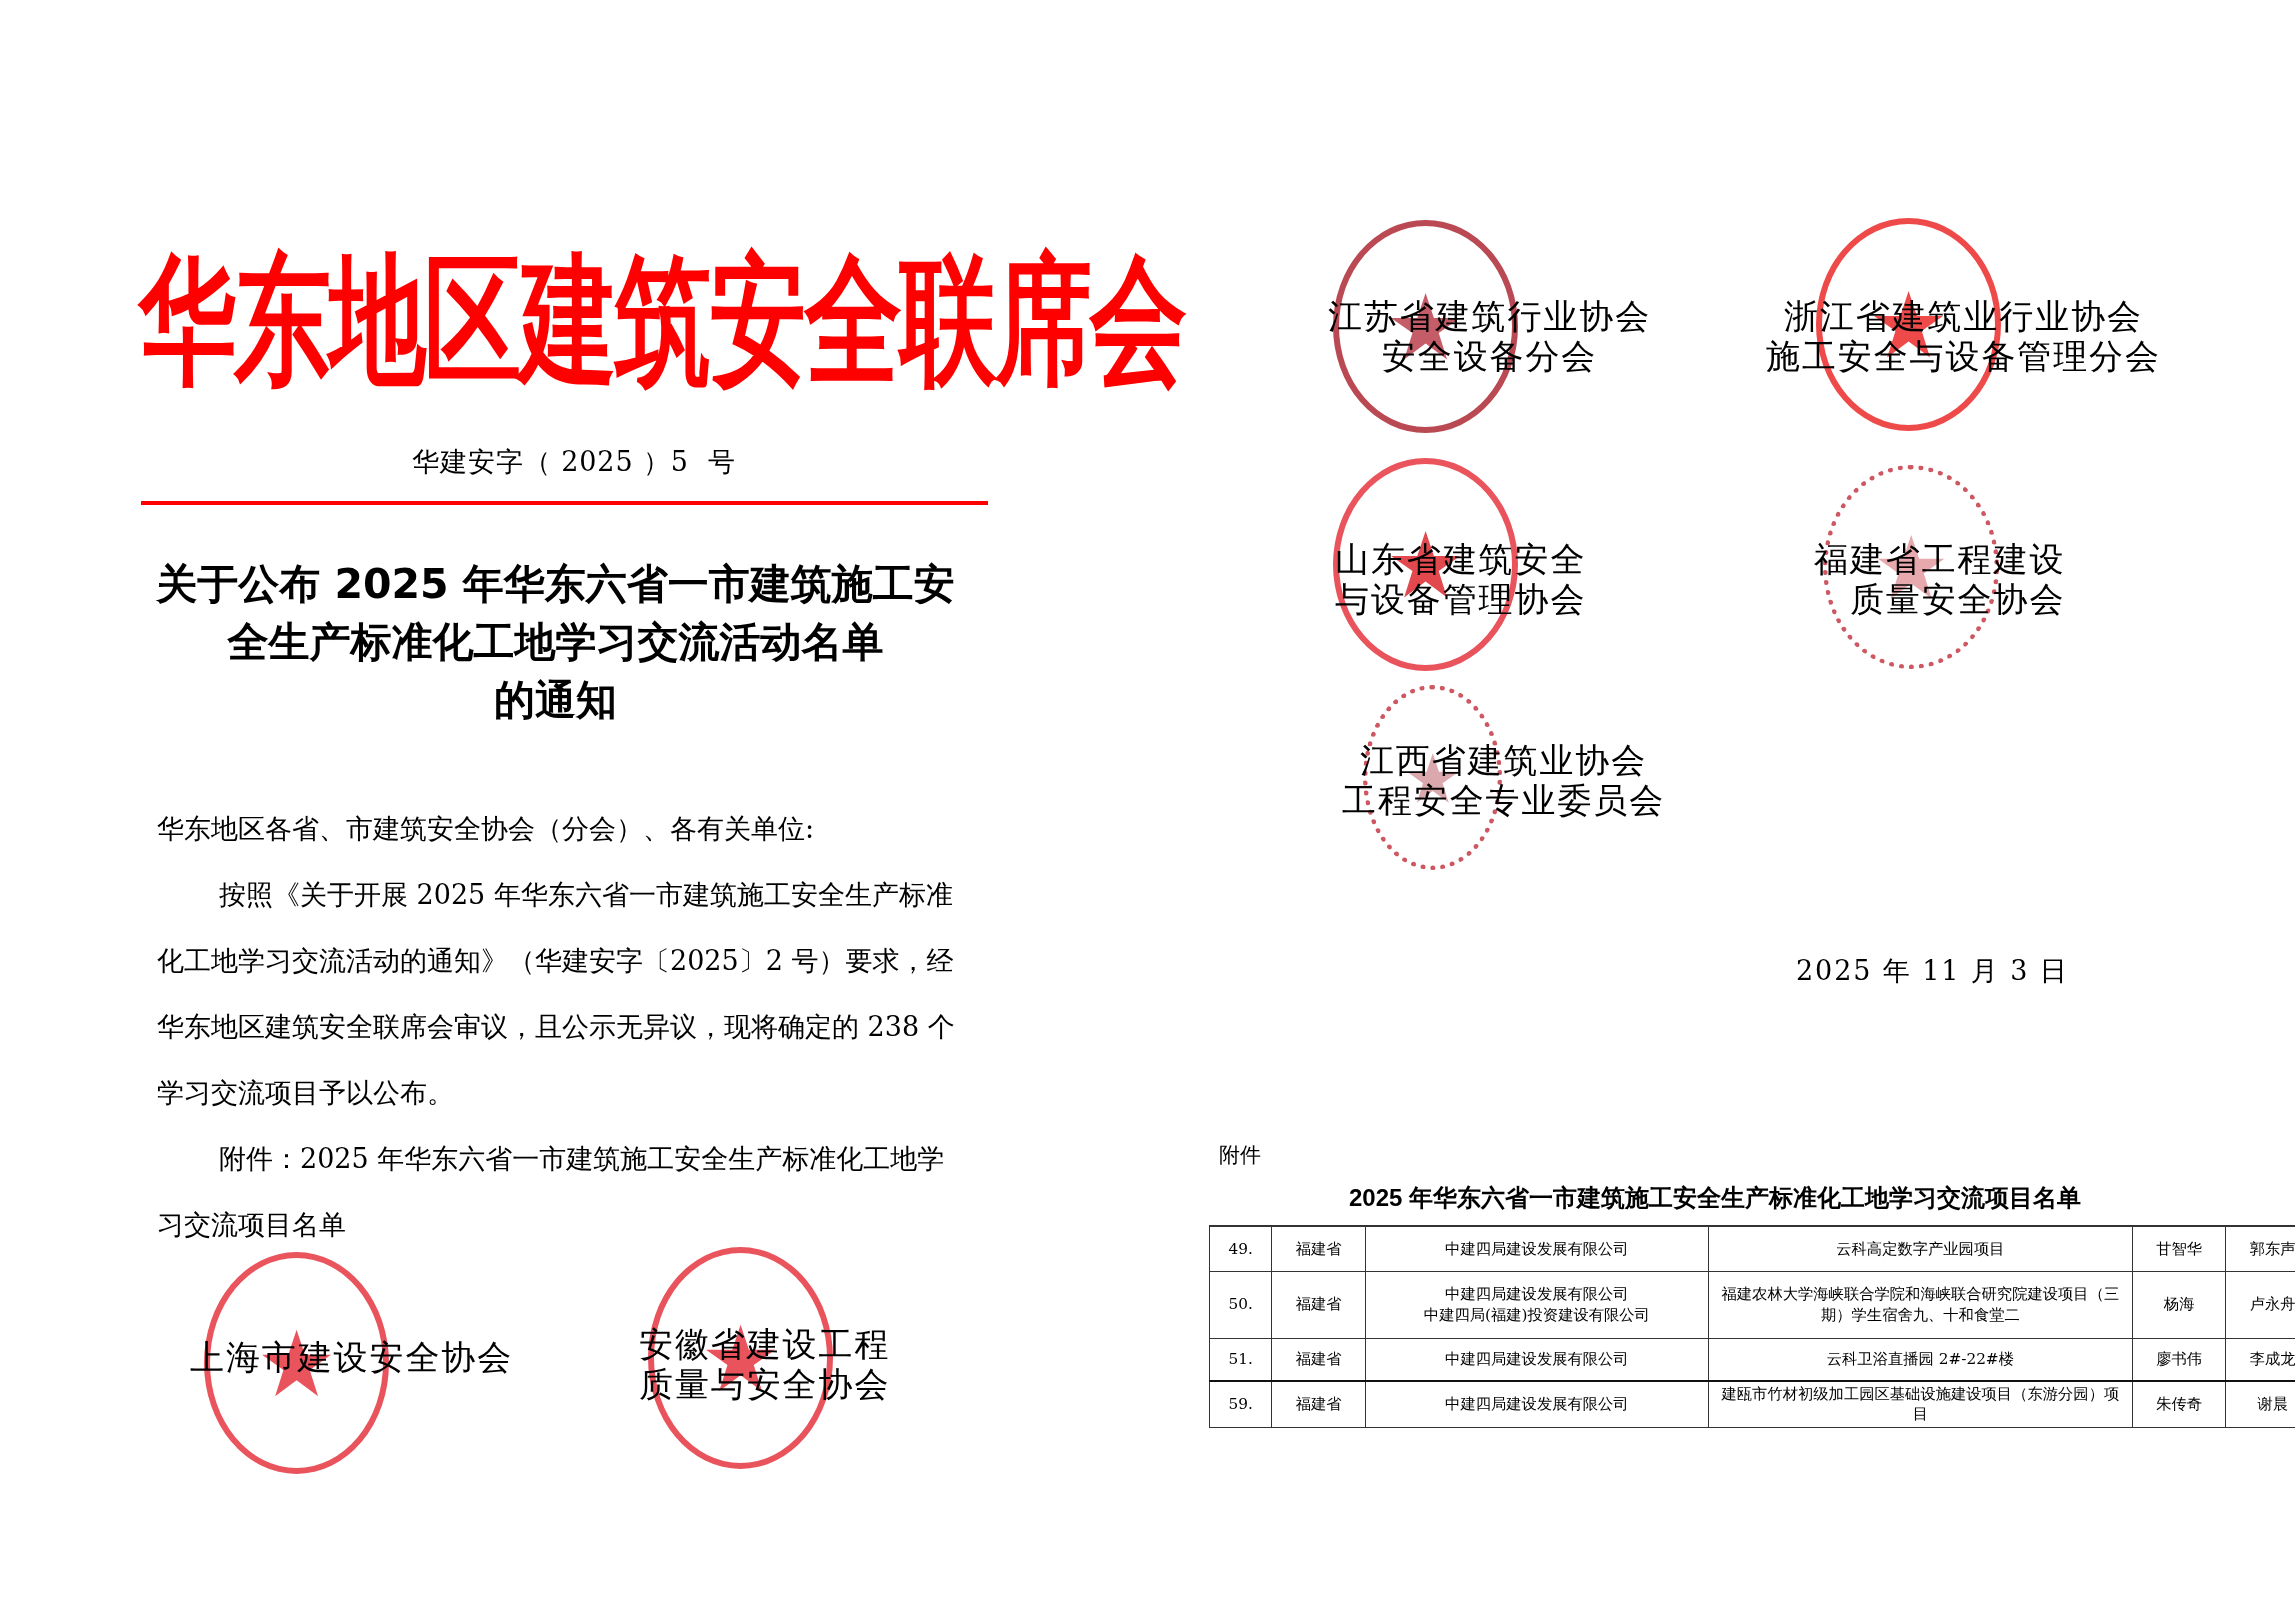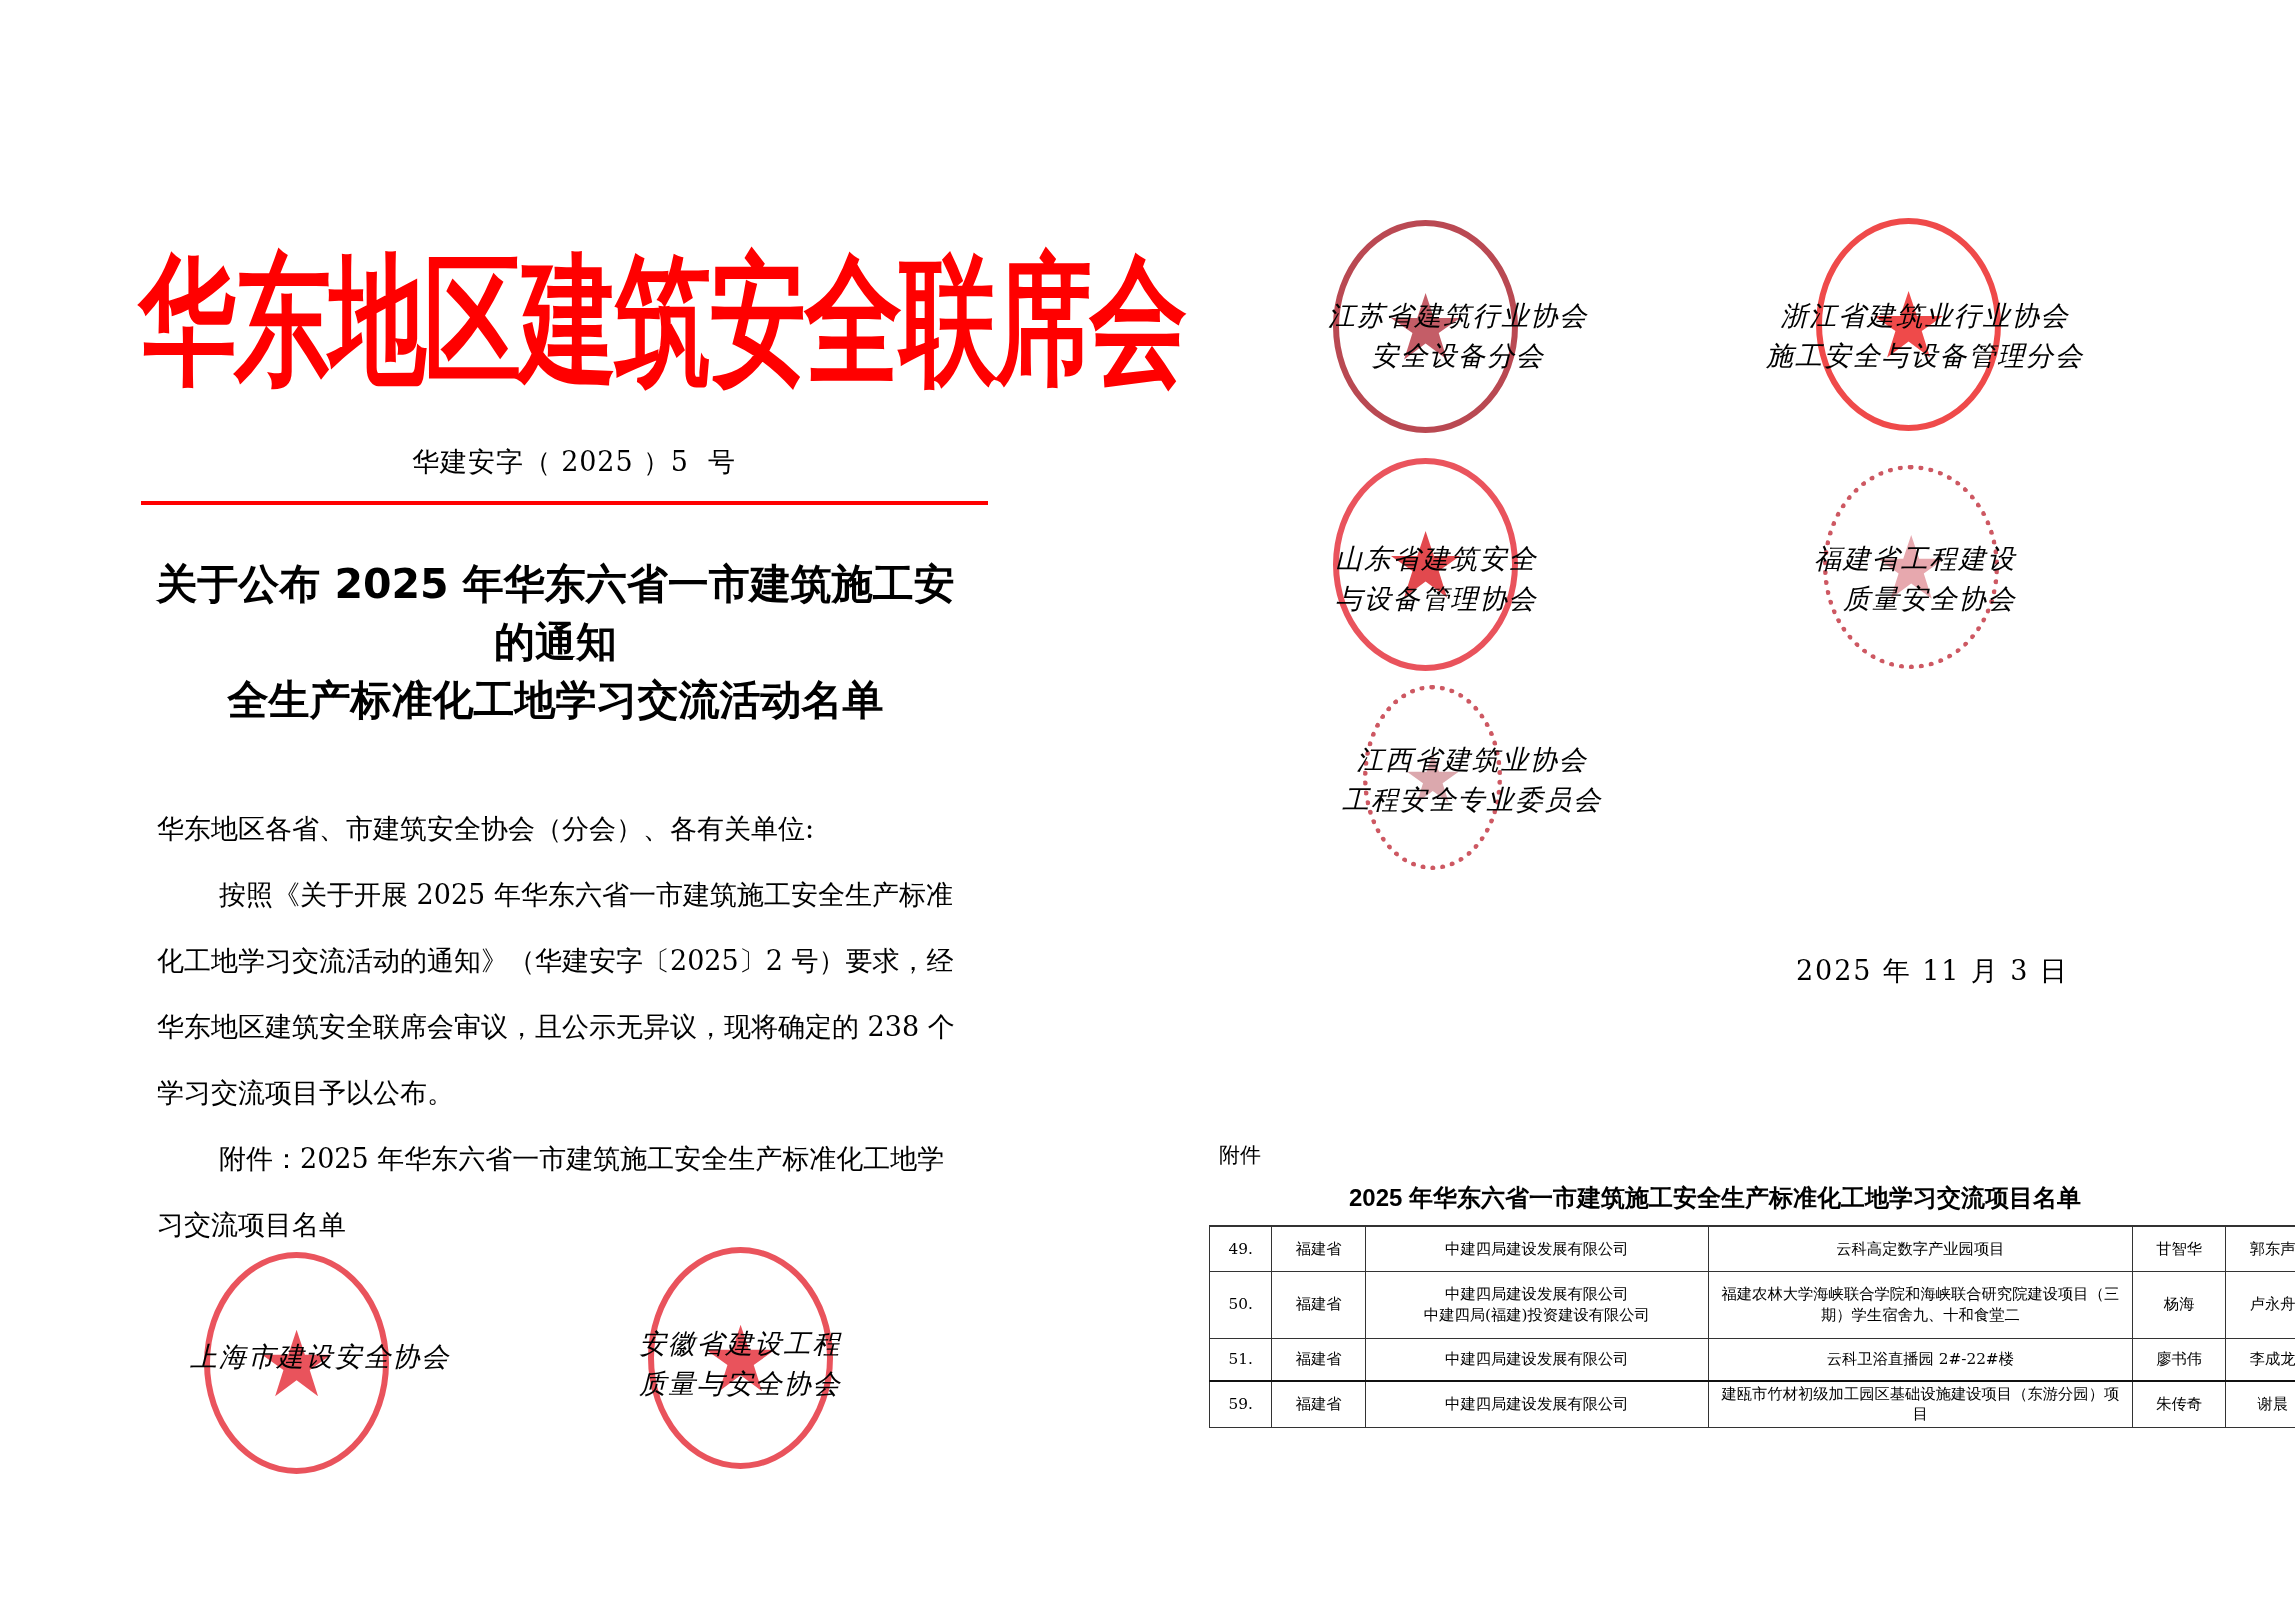--- a/index.html
+++ b/index.html
@@ -38,22 +38,22 @@
   
   .stamp {
     position: absolute; border-radius: 50%; border: 6.5px solid #e8454f;
     box-sizing: border-box; display: flex; align-items: center; justify-content: center;
     opacity: 0.92;
   }
   .stamp.dark { border-color: #b43a44; }
   .stamp.speckle { border-color: #c94a55; border-style: dotted; border-width: 5.6px; }
   .stamp .star { width: 40%; height: 40%; }
   .stamp-label {
-    position: absolute; font-family: "DejaVu Sans", sans-serif; font-size: 27px;
-    line-height: 40px; color: #000; white-space: nowrap; letter-spacing: 1.9px; font-style: italic;
+    position: absolute; font-family: "DejaVu Sans", sans-serif; font-size: 34px;
+    line-height: 40px; color: #000; white-space: nowrap; letter-spacing: 1.9px;
   }
 
   
   .date { left: 1796px; top: 953px; font-size: 27px; letter-spacing: 1.9px; white-space: pre; }
   .att-label { left: 1219px; top: 1141px; font-size: 21px; }
   .att-title {
     left: 1213px; top: 1182px; width: 1004px; text-align: center;
     font-family: Liberation Sans, sans-serif; font-weight: bold; font-size: 24px; white-space: nowrap;
   }
   table.list {
@@ -69,22 +69,22 @@
 </style>
 </head>
 <body>
 
 <div class="abs masthead">华东地区建筑安全联席会</div>
 <div class="abs docno">华建安字（ 2025 ）5  号</div>
 <div class="abs redrule"></div>
 
 <div class="abs titleblock">
   <div>关于公布 2025 年华东六省一市建筑施工安</div>
+  <div>全生产标准化工地学习交流活动名单</div>
   <div>的通知</div>
-  <div>全生产标准化工地学习交流活动名单</div>
 </div>
 
 <div class="abs body">
   <p>华东地区各省、市建筑安全协会（分会）、各有关单位:</p>
   <p class="indent">按照《关于开展 2025 年华东六省一市建筑施工安全生产标准化工地学习交流活动的通知》（华建安字〔2025〕2 号）要求，经华东地区建筑安全联席会审议，且公示无异议，现将确定的 238 个学习交流项目予以公布。</p>
   <p class="indent">附件：2025 年华东六省一市建筑施工安全生产标准化工地学习交流项目名单</p>
 </div>
 
 <div class="stamp" style="left:204px; top:1252px; width:185px; height:222px;">
   <svg class="star" viewBox="0 0 100 100">

